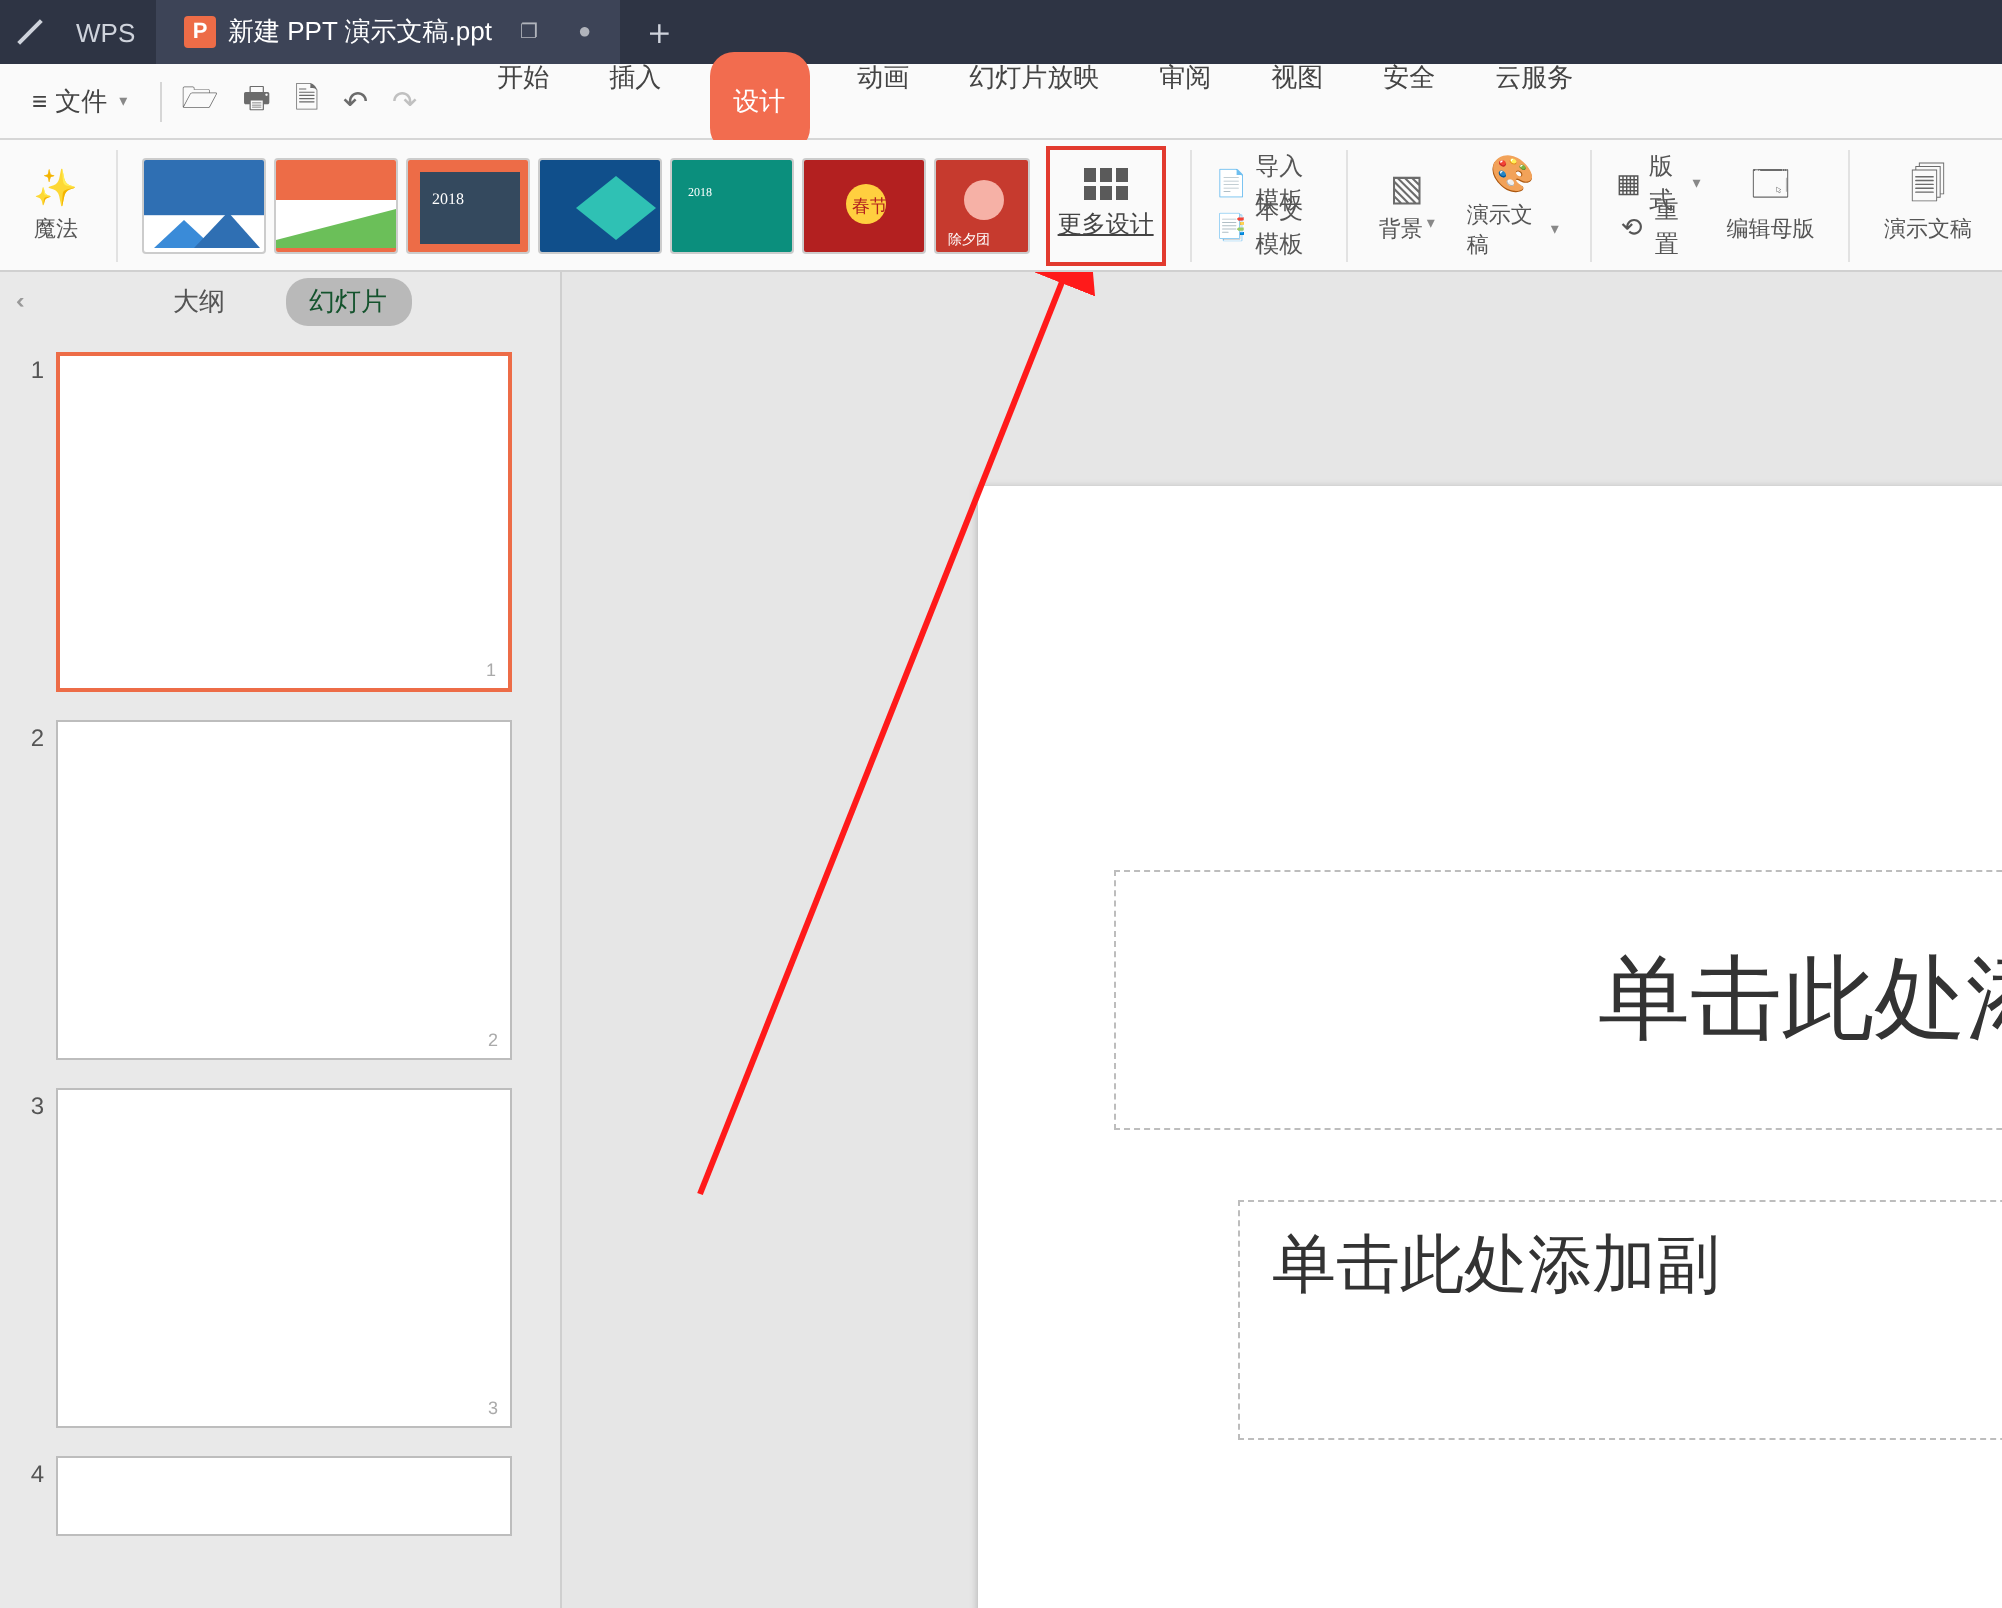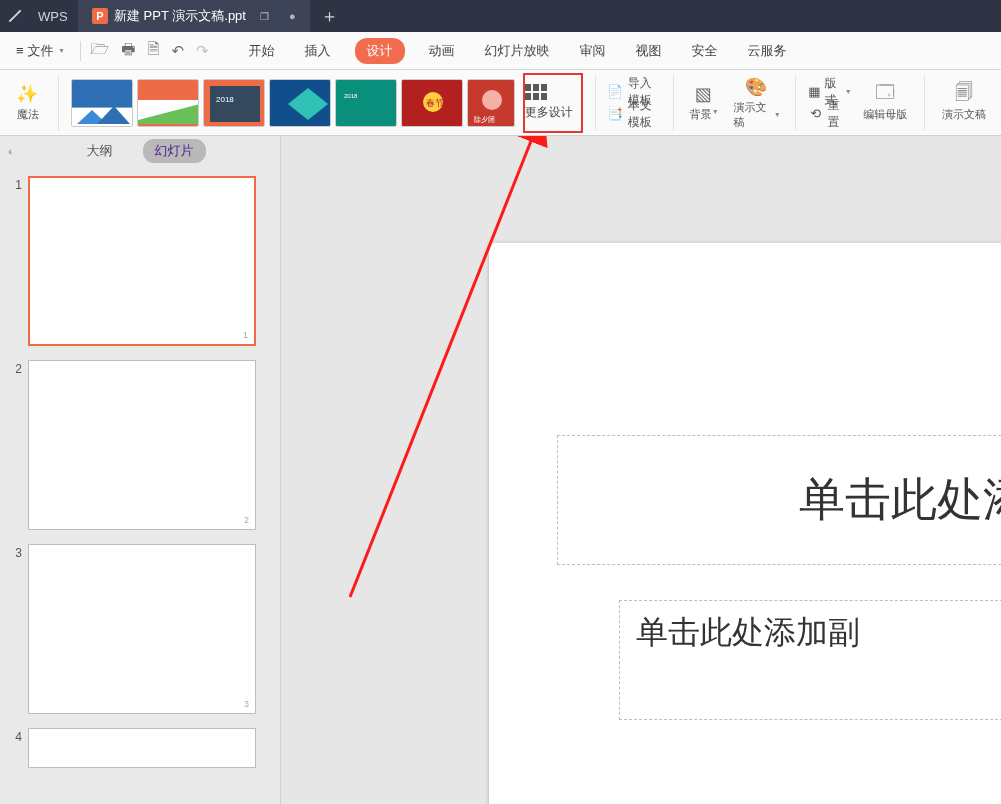--- a/index.html
+++ b/index.html
@@ -15,42 +15,42 @@
   .newtab { width: 40px; display: flex; align-items: center; justify-content: center; color: #cfd3dc; font-size: 18px; }
   .wps-logo { width: 16px; height: 16px; border: 1.5px solid #cfd3dc; transform: rotate(45deg); }
   
   .menubar { height: 38px; background: #fafafa; border-bottom: 1px solid #d6d6d6; display: flex; align-items: center; padding: 0 10px; font-size: 13px; color: #444; gap: 4px; }
   .file-btn { display: flex; align-items: center; gap: 4px; padding: 4px 6px; }
   .divider { width:1px; height:20px; background:#d6d6d6; margin:0 6px; }
   .qat { display:flex; gap:12px; align-items:center; color:#6b6b6b; font-size:15px; }
   .qat span { display:inline-block; }
   .menus { display:flex; gap:18px; margin-left:30px; align-items:flex-start; }
   .menu-item { padding: 4px 6px; cursor:default; }
-  .menu-item.active { background:#f26c4f; color:#fff; border-radius:12px; padding:4px 12px;font-family:Liberation Serif, serif; }
+  .menu-item.active { background:#f26c4f; color:#fff; border-radius:12px; padding:16px 12px;font-family:Liberation Serif, serif; }
   
   .ribbon { height: 66px; background:#fafafa; border-bottom:1px solid #d0d0d0; display:flex; align-items:center; padding:0 10px; gap:8px; position:relative; }
   .rib-btn { display:flex; flex-direction:column; align-items:center; justify-content:center; font-size:11px; color:#555; gap:2px; padding:0 4px; height:60px; min-width:36px; }
   .rib-btn .ico { width:22px; height:22px; display:flex; align-items:center; justify-content:center; font-size:18px; color:#6b6b6b; }
   .rib-sep { width:1px; height:56px; background:#e2e2e2; margin:0 4px; }
-  .tpl-strip { display:flex; gap:4px; }
+  .tpl-strip { display:flex; gap:4px;font-family:Liberation Serif, serif; }
   .tpl-thumb { width:62px; height:48px; border:1px solid #ccc; border-radius:2px; background:#fff; position:relative; overflow:hidden; }
   .tpl-thumb svg { width:100%; height:100%; display:block; }
-  .more-designs { width:76px; height:60px; border:2px solid #e23a2e; display:flex; flex-direction:column; justify-content:center; font-size:12px; color:#444; gap:4px; }
+  .more-designs { width:76px; height:60px; border:2px solid #e23a2e; display:flex; flex-direction:column; align-items:center; justify-content:center; font-size:12px; color:#444; gap:4px;text-decoration:underline; }
   .grid-ico { width:22px; height:16px; display:grid; grid-template-columns:repeat(3,1fr); grid-template-rows:repeat(2,1fr); gap:2px; }
   .grid-ico i { background:#5a5a5a; }
   .two-line { display:flex; flex-direction:column; gap:0; font-size:12px; color:#555; }
   .two-line .row { display:flex; align-items:center; gap:4px; height:22px; }
   .two-line .row .mini-ico { width:16px; height:16px; display:flex; align-items:center; justify-content:center; font-size:13px; }
   .drop-caret { font-size:8px; color:#888; margin-left:2px; }
   
   .body { display:flex; height: calc(804px - 32px - 38px - 66px); }
   .sidepanel { width:281px; background:#e9e9e9; border-right:1px solid #cfcfcf; display:flex; flex-direction:column; }
   .sidepanel-tabs { height:30px; background:#e9e9e9; display:flex; align-items:center; justify-content:center; gap:18px; font-size:13px; color:#555; position:relative; }
   .sidepanel-tabs .st { padding:3px 12px; }
-  .sidepanel-tabs .st.active { background:#b9b9b9; color:#4c1d95; border-radius:11px; }
+  .sidepanel-tabs .st.active { background:#b9b9b9; color:#14532d; border-radius:11px; }
   .sidepanel-tabs .collapse { position:absolute; left:8px; font-size:11px; color:#999; letter-spacing:-3px; }
   .thumb-list { flex:1; overflow:auto; padding:10px 8px; }
   .slide-row { display:flex; gap:6px; margin-bottom:14px; }
   .slide-num { width:14px; font-size:12px; color:#555; text-align:right; padding-top:2px; }
   .slide-thumb { width:228px; height:170px; background:#fff; border:1px solid #bdbdbd; position:relative; }
   .slide-thumb.sel { border:2px solid #ed6c47; }
   .slide-thumb .pg { position:absolute; right:6px; bottom:4px; font-size:9px; color:#aaa; }
   
   .canvas-wrap { flex:1; background:#e6e6e6; position:relative; overflow:hidden; }
   .slide { position:absolute; left:208px; top:107px; width:900px; height:680px; background:#fff; box-shadow:0 1px 4px rgba(0,0,0,.25); }

